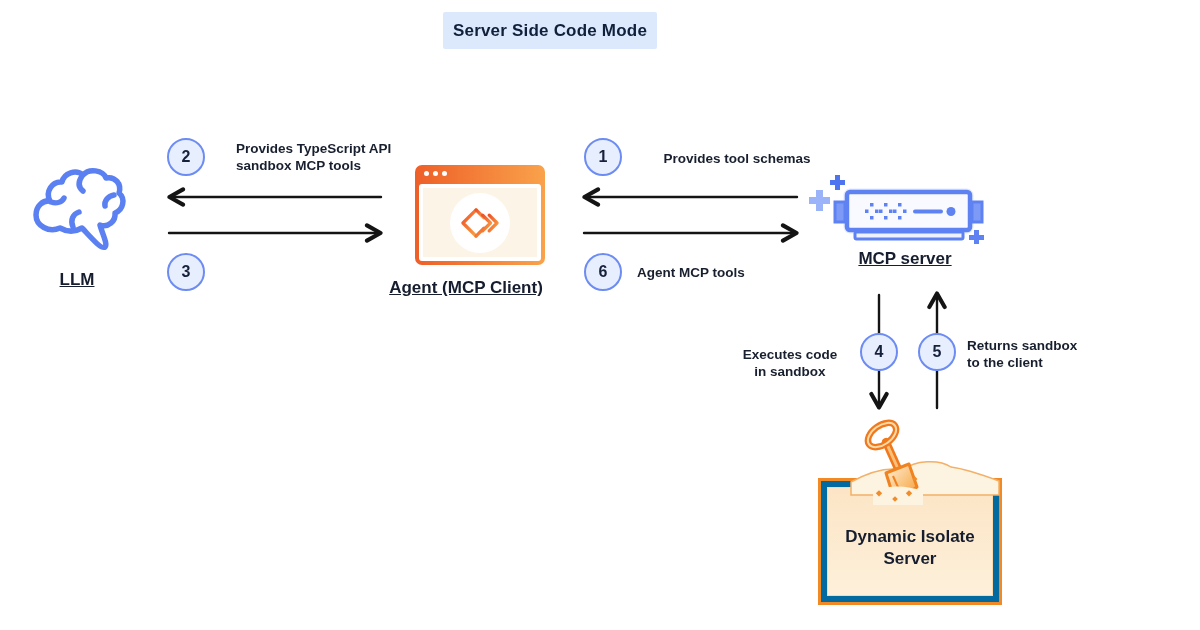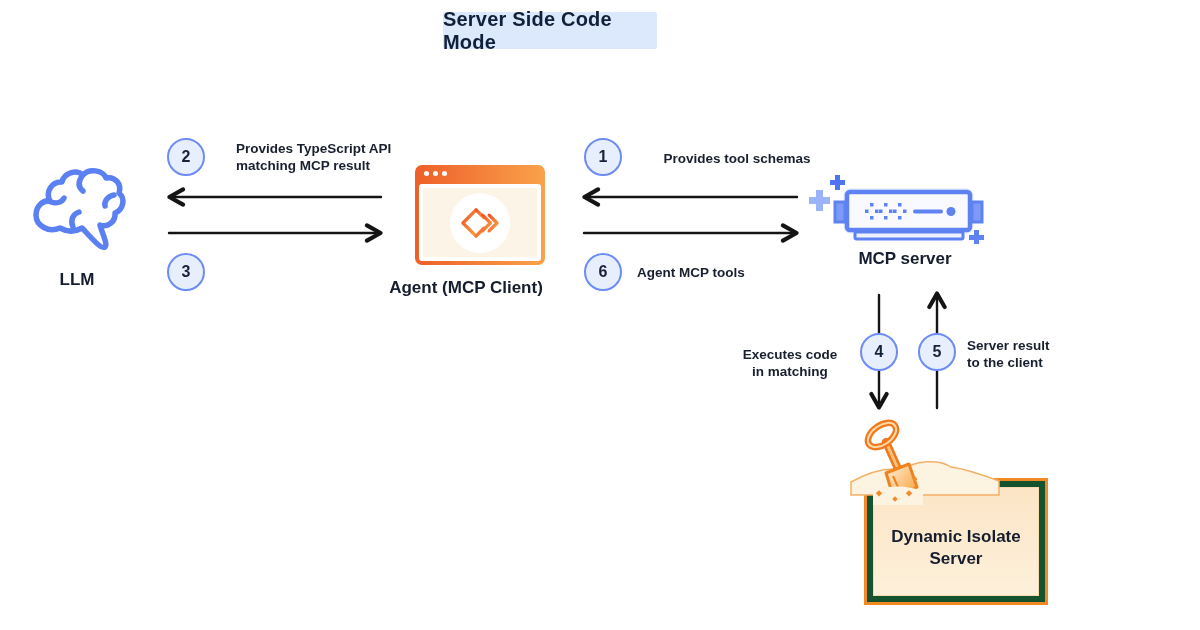--- a/index.html
+++ b/index.html
@@ -1,45 +1,45 @@
 <!DOCTYPE html>
 <html><head>
 <meta charset="utf-8">
 <style>
   html,body{margin:0;padding:0;background:#ffffff;}
   body{width:1200px;height:630px;overflow:hidden;font-family:"Liberation Sans",sans-serif;}
   .canvas{position:relative;width:1200px;height:630px;background:#ffffff;}
 
   .title-badge{position:absolute;left:443px;top:12px;width:214px;height:37px;background:#dce9fc;
     border-radius:2px;display:flex;align-items:center;justify-content:center;
-    font-weight:700;font-size:20px;color:#101f3a;letter-spacing:.2px;z-index:4;}
+    font-weight:700;font-size:17px;color:#101f3a;letter-spacing:.2px;z-index:4;}
 
   .arrows{position:absolute;left:0;top:0;z-index:2;}
 
   .step-circle{position:absolute;width:38px;height:38px;border-radius:50%;background:#e7eefd;
     border:2.5px solid #6d8cf3;box-sizing:border-box;display:flex;align-items:center;justify-content:center;
     font-weight:700;font-size:16px;color:#16213a;z-index:5;}
   .step-label{position:absolute;font-weight:700;font-size:13.5px;color:#181f2e;line-height:17px;z-index:4;}
-  .node-label{position:absolute;font-weight:700;font-size:17px;color:#151d2e;text-align:center;z-index:4;}
+  .node-label{position:absolute;font-weight:700;font-size:17px;color:#151d2e;text-align:center;z-index:4;text-decoration:underline;}
 
   .icon-abs{position:absolute;z-index:3;}
 
   
   .agent-window{position:absolute;left:415px;top:165px;width:130px;height:100px;box-sizing:border-box;
     background:linear-gradient(90deg,#ee5f28,#f9a24b);border-radius:7px;z-index:3;}
   .agent-topbar{position:absolute;left:9px;top:6px;display:flex;gap:4px;}
   .agent-topbar .dot{width:5px;height:5px;border-radius:50%;background:#ffffff;}
   .agent-body{position:absolute;left:4px;right:4px;top:19px;bottom:4px;background:#ffffff;border-radius:3px;
     display:flex;align-items:center;justify-content:center;padding:4px;box-sizing:border-box;}
   .agent-content{width:100%;height:100%;background:#fdf4e8;display:flex;align-items:center;justify-content:center;}
   .agent-logo-circle{width:60px;height:60px;border-radius:50%;background:#ffffff;display:flex;align-items:center;justify-content:center;}
 
   
-  .sandbox-box{position:absolute;left:864px;top:478px;width:184px;height:127px;box-sizing:border-box;
-    border:3px solid #f18a25;background:#14532d;z-index:1;}
+  .sandbox-box{position:absolute;left:818px;top:478px;width:184px;height:127px;box-sizing:border-box;
+    border:3px solid #f18a25;background:#0369a1;z-index:1;}
   .sandbox-inner{position:absolute;left:6px;right:6px;top:6px;bottom:6px;
     background:linear-gradient(180deg,#fce5c6,#fdf0da);border:1px solid #f9d9ae;
     display:flex;flex-direction:column;align-items:center;justify-content:center;
     font-weight:700;font-size:17px;color:#151d2e;line-height:22px;text-align:center;padding-top:12px;box-sizing:border-box;}
 </style>
 </head>
 <body>
 
 <div class="canvas">
 
@@ -68,21 +68,21 @@
       <path d="M25,38 C31,40 36,38 38,34"></path>
       <path d="M47,63 C44,56 47,50 53,48"></path>
       <path d="M88,31 C82,32 78,37 79,42"></path>
     </g>
   </svg>
   <div class="node-label" style="left:27px;top:270px;width:100px;">LLM</div>
 
   <div class="step-circle" style="left:167px;top:138px;">2</div>
   <div class="step-label" style="left:220px;top:140px;width:180px;margin-left:16px;">
     <div>Provides TypeScript API</div>
-    <div>matching MCP result</div>
+    <div>sandbox MCP tools</div>
   </div>
 
   <div class="step-circle" style="left:167px;top:253px;">3</div>
 
   <div class="agent-window">
     <div class="agent-topbar">
       <div class="dot"></div>
       <div class="dot"></div>
       <div class="dot"></div>
     </div>
@@ -145,26 +145,26 @@
         <rect x="92" y="46" width="3.5" height="3.5"></rect>
     </g>
     <line x1="109" y1="41.5" x2="135" y2="41.5" stroke="#5f82f3" stroke-width="4" stroke-linecap="round"></line>
     <circle cx="145" cy="41.5" r="4.5" fill="#5f82f3"></circle>
   </svg>
   <div class="node-label" style="left:835px;top:249px;width:140px;">MCP server</div>
 
   <div class="step-circle" style="left:860px;top:333px;">4</div>
   <div class="step-label" style="left:730px;top:346px;width:120px;text-align:center;">
     <div>Executes code</div>
-    <div>in matching</div>
+    <div>in sandbox</div>
   </div>
 
   <div class="step-circle" style="left:918px;top:333px;">5</div>
   <div class="step-label" style="left:967px;top:337px;width:130px;">
-    <div>Server result</div>
+    <div>Returns sandbox</div>
     <div>to the client</div>
   </div>
 
   <div class="sandbox-box">
     <div class="sandbox-inner">
       <div>Dynamic Isolate</div>
       <div>Server</div>
     </div>
   </div>
   <svg class="icon-abs" style="left:845px;top:415px;" width="160" height="95" viewBox="0 0 160 95">

